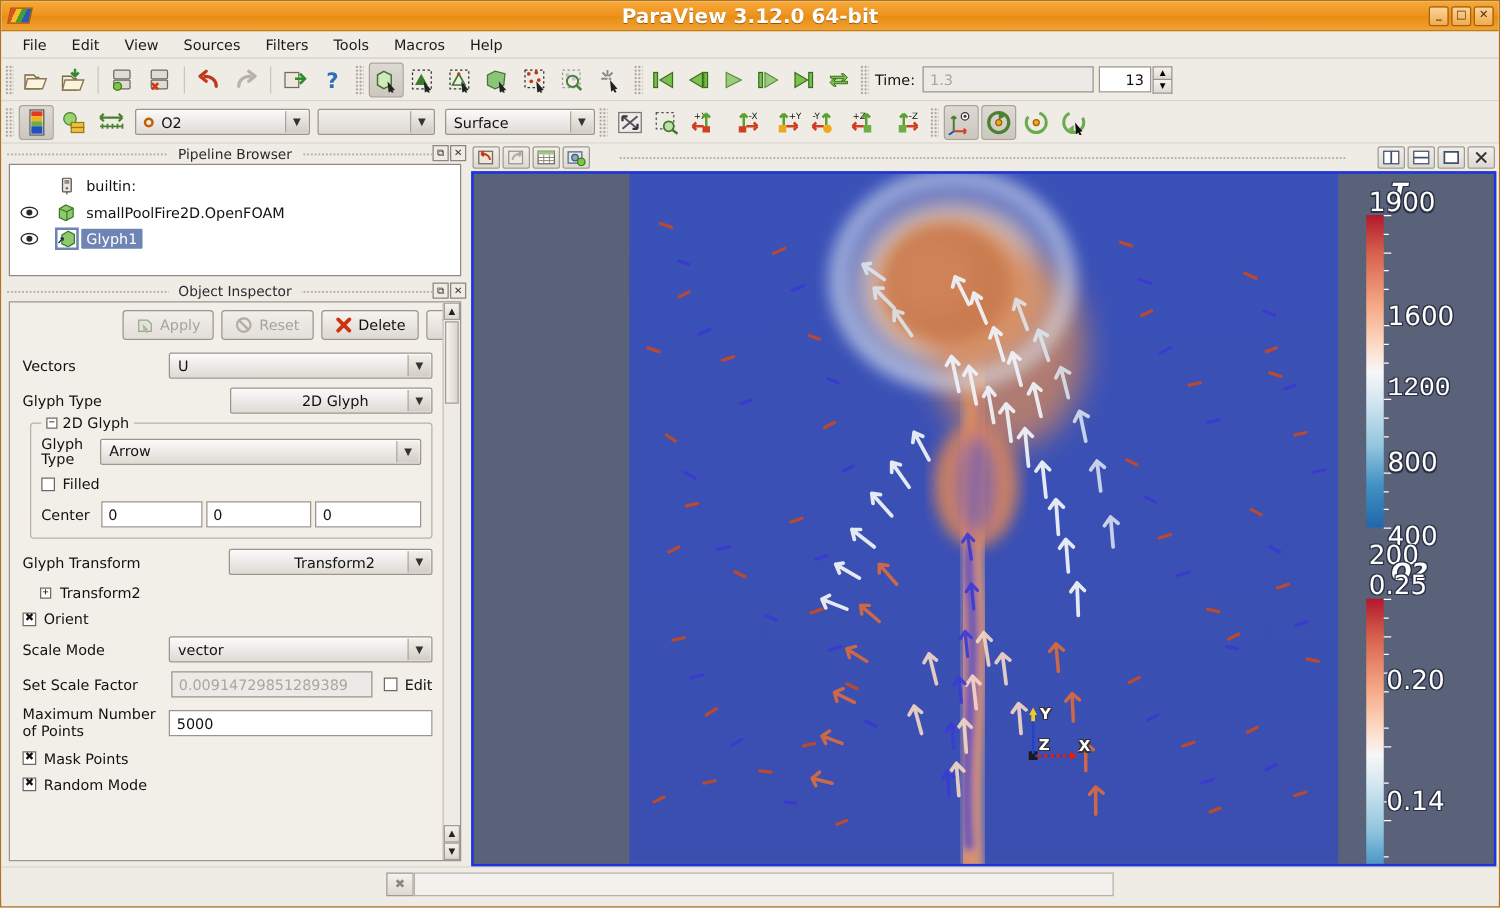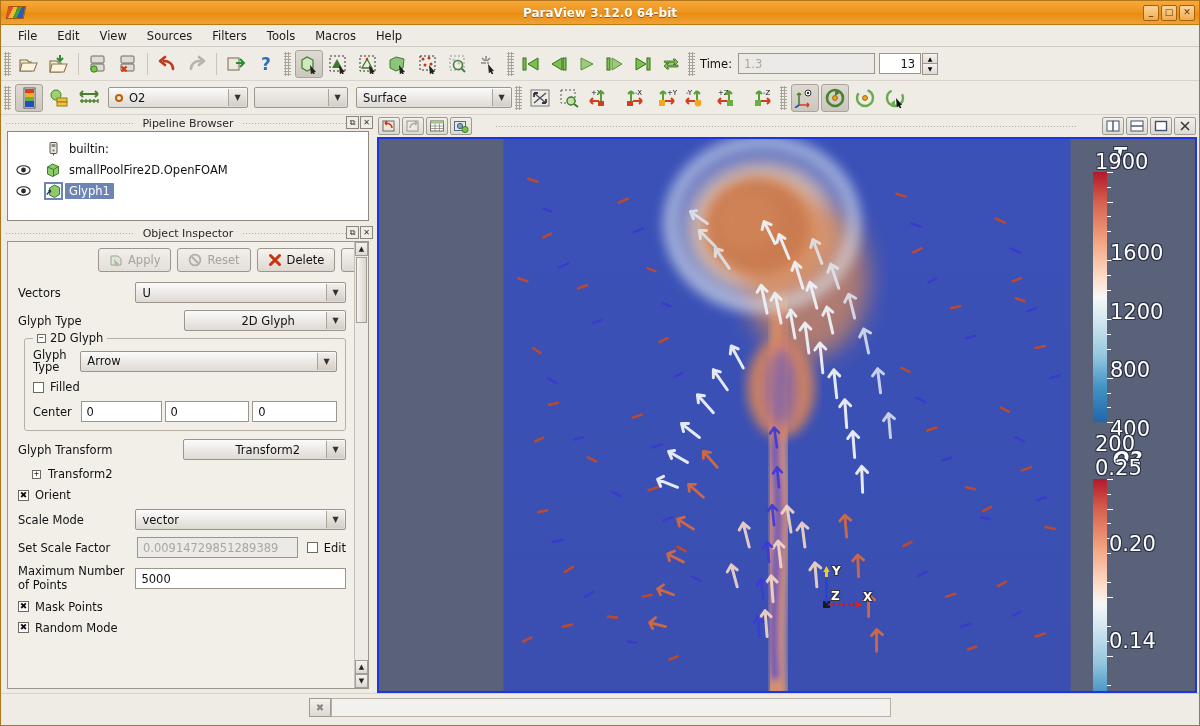--- a/index.html
+++ b/index.html
@@ -30,21 +30,21 @@
     display: flex; align-items: center;
   }
   #titlebar .logo {
     width: 18px; height: 13px; margin-left: 6px; margin-right: 4px;
     background: linear-gradient(105deg,#e84a2a 0 22%, #f0c020 22% 45%, #4a9a3a 45% 68%, #2a5ab8 68% 100%);
     border: 1px solid #a8560f;
     transform: skewX(-12deg);
   }
   #titlebar .title {
     position: absolute; left: 0; right: 0; text-align: center;
-    font-size: 12px; font-weight: bold; color: #ffffff;
+    font-size: 16px; font-weight: bold; color: #ffffff;
     text-shadow: 0 1px 0 rgba(120,70,10,0.75);
     pointer-events: none;
   }
   #titlebar .wbtns { margin-left: auto; display: flex; gap: 2px; padding-right: 4px; z-index: 3; }
   #titlebar .wbtn {
     width: 16px; height: 16px;
     background: linear-gradient(to bottom,#fcd49a,#f0ab4e);
     border: 1px solid #a8600d; border-radius: 2px;
     display: flex; align-items: center; justify-content: center;
     font-size: 9px; color: #5a3206; font-weight: bold; line-height: 1;
@@ -479,21 +479,21 @@
     </div>
     <div class="combo" style="width:140px;margin-left:4px">
       <span style="display:inline-block;width:8px;height:8px;border:2px solid #c06000;border-radius:50%;margin-right:6px"></span>
       <span>O2</span>
       <div class="arrow">▼</div>
     </div>
     <div class="combo" style="width:94px;margin-left:6px;background:linear-gradient(#f2f0ec,#ddd9d3)">
       <span></span>
       <div class="arrow">▼</div>
     </div>
-    <div class="combo" style="width:156px;margin-left:8px">
+    <div class="combo" style="width:120px;margin-left:8px">
       <span>Surface</span>
       <div class="arrow">▼</div>
     </div>
 
     <div class="grip"></div>
     <div class="tbtn">
       <svg width="22" height="20" viewBox="0 0 22 20">
           <rect x="2" y="2" width="18" height="16" fill="none" stroke="#777"></rect>
           <path d="M5 5l12 10M17 5L5 15" stroke="#556" stroke-width="1.6"></path>
           <path d="M5 5h4M5 5v4M17 15h-4M17 15v-4" stroke="#334" stroke-width="1.8"></path>
@@ -1003,21 +1003,21 @@
             <div class="sb-tick" style="top:64.7%;width:4px"></div>
             <div class="sb-tick" style="top:70.6%;width:4px"></div>
             <div class="sb-tick" style="top:82.4%;width:6px"></div>
             <div class="sb-tick" style="top:88.2%;width:4px"></div>
             <div class="sb-tick" style="top:94.1%;width:4px"></div>
             <div class="sb-tick" style="top:100%;  width:6px"></div>
           </div>
           <div class="sb-title" style="left:20px; top:-29px;">T</div>
           <div class="sb-label" style="left:2px; top:-22px;text-align:center;">1900</div>
           <div class="sb-label" style="left:17px; top:27.5%;">1600</div>
-          <div class="sb-label" style="left:17px; top:51%;">1200</div>
+          <div class="sb-label" style="left:17px; top:51%;font-family:Liberation Mono, monospace;">1200</div>
           <div class="sb-label" style="left:17px; top:74.5%;">800</div>
           <div class="sb-label" style="left:17px; top:98%;">400</div>
           <div class="sb-label" style="left:2px; top:104%;">200</div>
         </div>
 
         <div class="scalarbar sb-t" style="left:714px; top:340px; height:250px;">
           <div class="sb-ticks">
             <div class="sb-tick" style="top:0%;   width:6px"></div>
             <div class="sb-tick" style="top:5.9%; width:4px"></div>
             <div class="sb-tick" style="top:11.8%;width:6px"></div>

